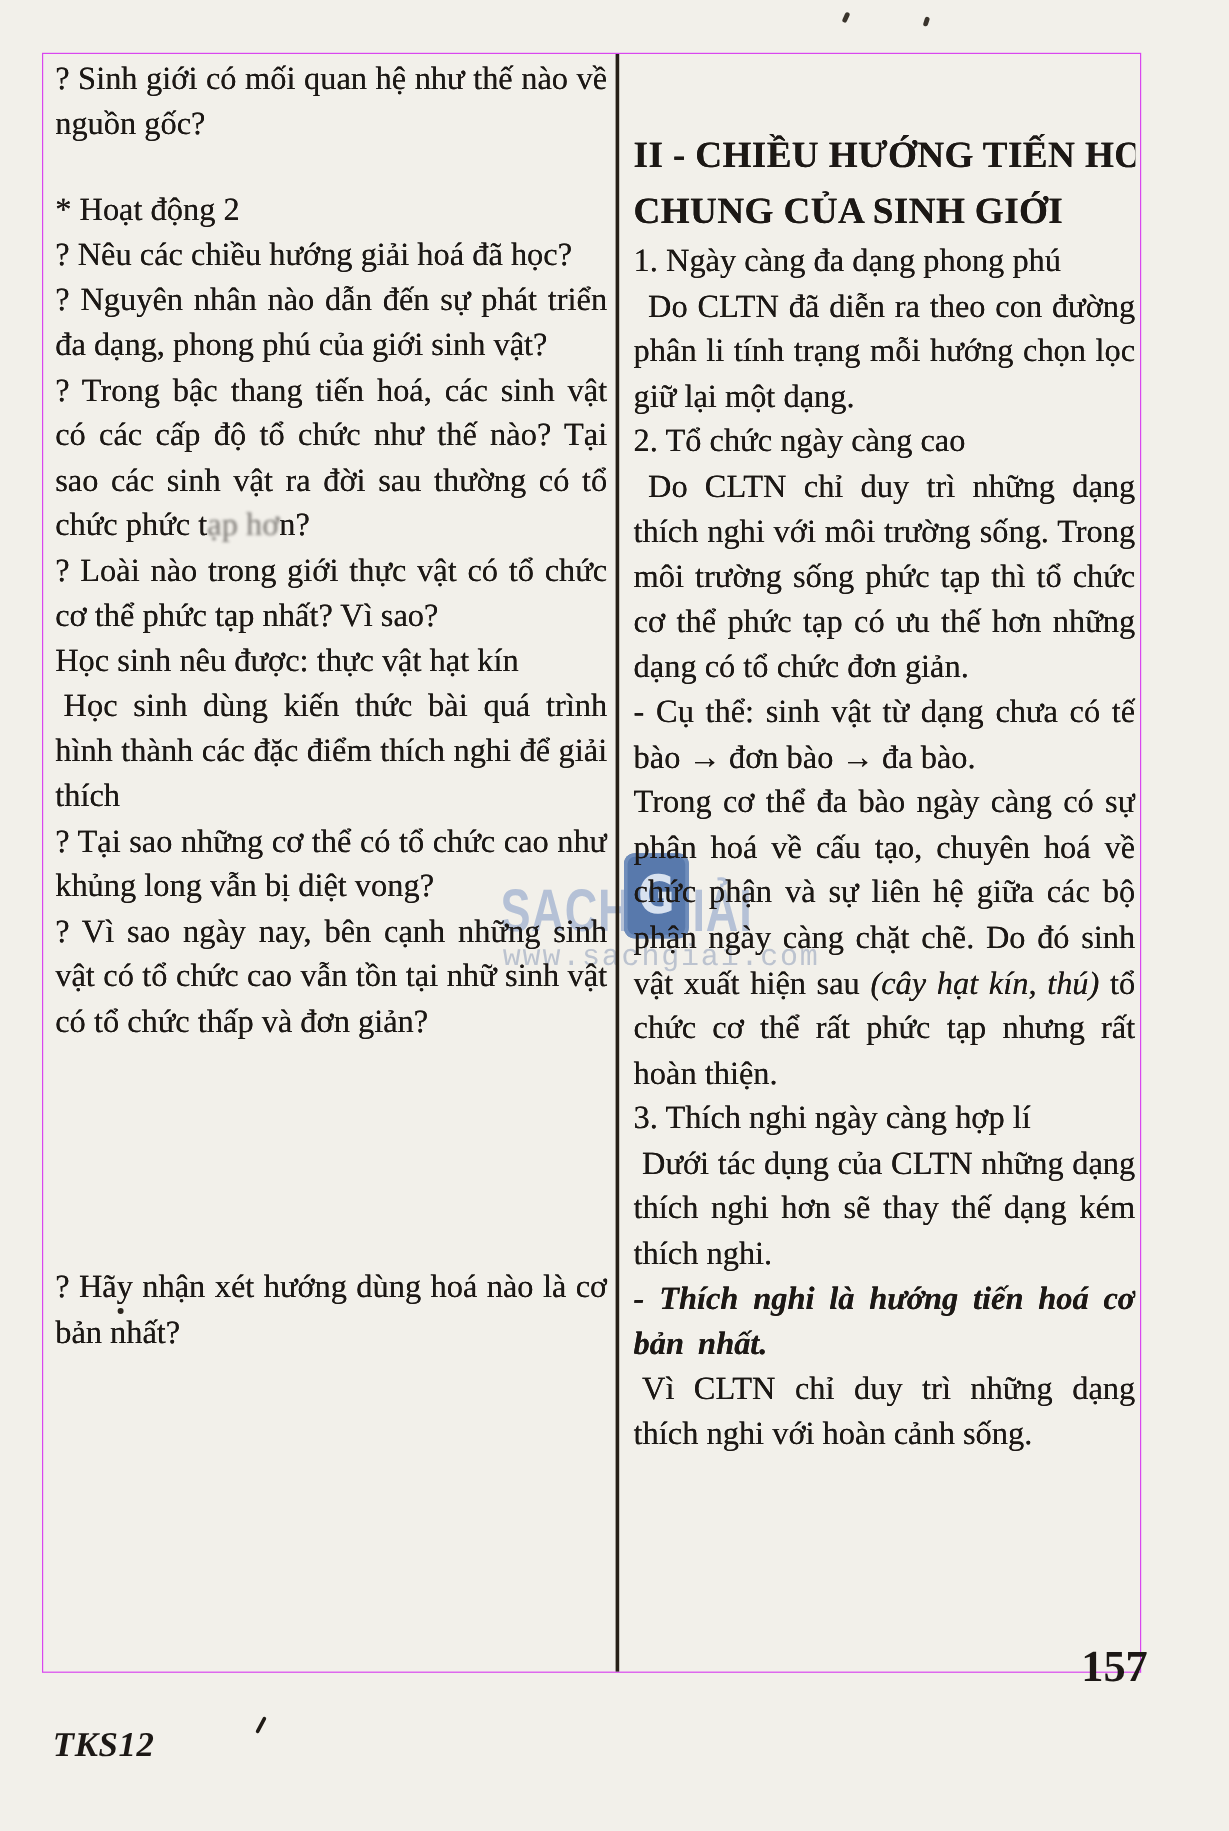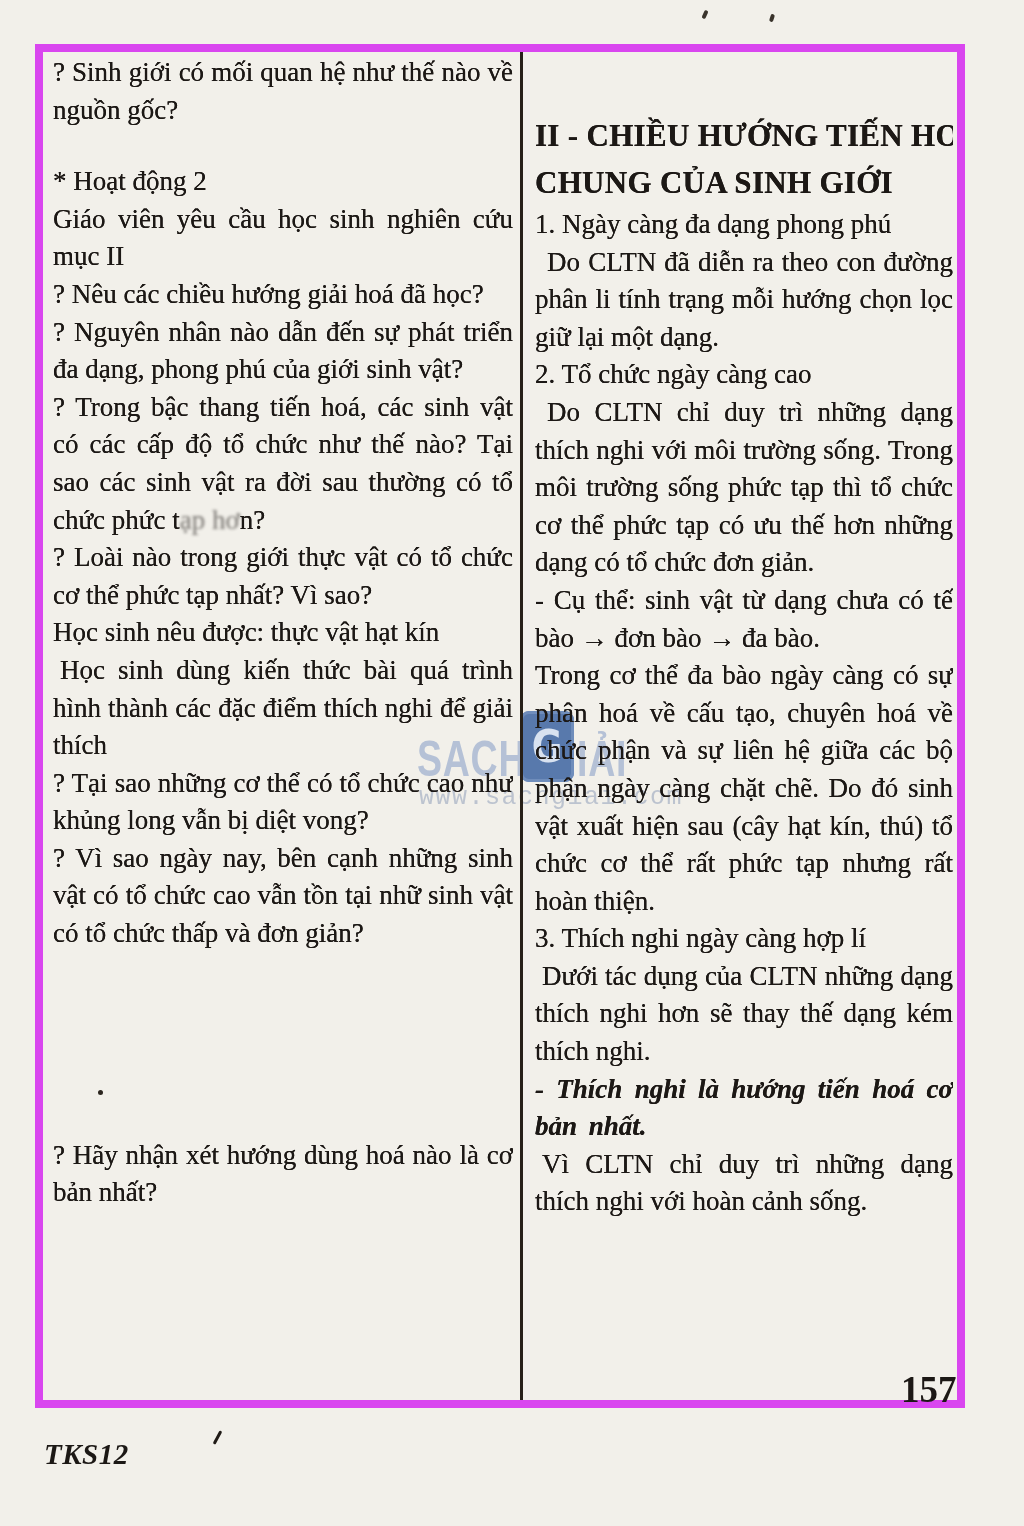--- a/index.html
+++ b/index.html
@@ -9,21 +9,21 @@
     font-family:"Liberation Serif","DejaVu Serif",serif;
     color:#1c1815;
     position:relative;
     overflow:hidden;
   }
   .page{position:absolute;inset:0;}
   
   .page-table{
     position:absolute;left:35px;top:44px;
     width:914px;height:1348px;
-    border:8px solid #d946ef;
+    border:1px solid #d946ef;
   }
   .divider{
     position:absolute;left:477px;top:0;bottom:0;width:3px;
     background:#272018;
   }
   .cell{position:absolute;top:0;bottom:0;overflow:hidden;}
   .cell-left{left:10px;top:2px;width:460px;height:1340px;}
   .cell-right{left:492px;top:0;width:418px;height:1344px;}
   
   .para{
@@ -39,21 +39,21 @@
   .section-h{
     margin:0;
     font-weight:bold;
     font-size:31px;
     line-height:47px;
     letter-spacing:.3px;
     text-shadow:0 0 .5px currentColor;
     white-space:nowrap;
   }
   .emph-bi{font-weight:bold;font-style:italic;word-spacing:5px;}
-  .ital{margin-top:40px;}
+  .ital{font-style:italic;margin-top:40px;}
   .smudge{filter:blur(1.4px);opacity:.5;}
   .spacer{width:100%;}
   
   .watermark{position:absolute;inset:0;padding-left:19px;}
   .wm-text{
     position:absolute;
     font-family:"Liberation Sans","DejaVu Sans",sans-serif;
     font-weight:bold;
     font-size:50px;
     color:#b5c1d6;
@@ -115,21 +115,20 @@
     <div class="wm-url">www.sachgiai.com</div>
   </div>
 
   <div class="page-table">
     <div class="divider"></div>
 
     <div class="cell cell-left">
       <p class="para">? Sinh giới có mối quan hệ như thế nào về nguồn gốc?</p>
       <div class="spacer" style="height:34px"></div>
       <p class="para bold">* Hoạt động 2</p>
-      <p class="para">Giáo viên yêu cầu học sinh nghiên cứu mục II</p>
       <p class="para">? Nêu các chiều hướng giải hoá đã học?</p>
       <p class="para">? Nguyên nhân nào dẫn đến sự phát triển đa dạng, phong phú của giới sinh vật?</p>
       <p class="para"><span>? Trong bậc thang tiến hoá, các sinh vật có các cấp độ tổ chức như thế nào? Tại sao các sinh vật ra đời sau thường có tổ chức phức t</span><span class="smudge">ạp hơ</span><span>n?</span></p>
       <p class="para">? Loài nào trong giới thực vật có tổ chức cơ thể phức tạp nhất? Vì sao?</p>
       <p class="para">Học sinh nêu được: thực vật hạt kín</p>
       <p class="para indent-sm">Học sinh dùng kiến thức bài quá trình hình thành các đặc điểm thích nghi để giải thích</p>
       <p class="para">? Tại sao những cơ thể có tổ chức cao như khủng long vẫn bị diệt vong?</p>
       <p class="para">? Vì sao ngày nay, bên cạnh những sinh vật có tổ chức cao vẫn tồn tại nhữ sinh vật có tổ chức thấp và đơn giản?</p>
       <div class="spacer" style="height:184px"></div>
       <p class="para">? Hãy nhận xét hướng dùng hoá nào là cơ bản nhất?</p>

